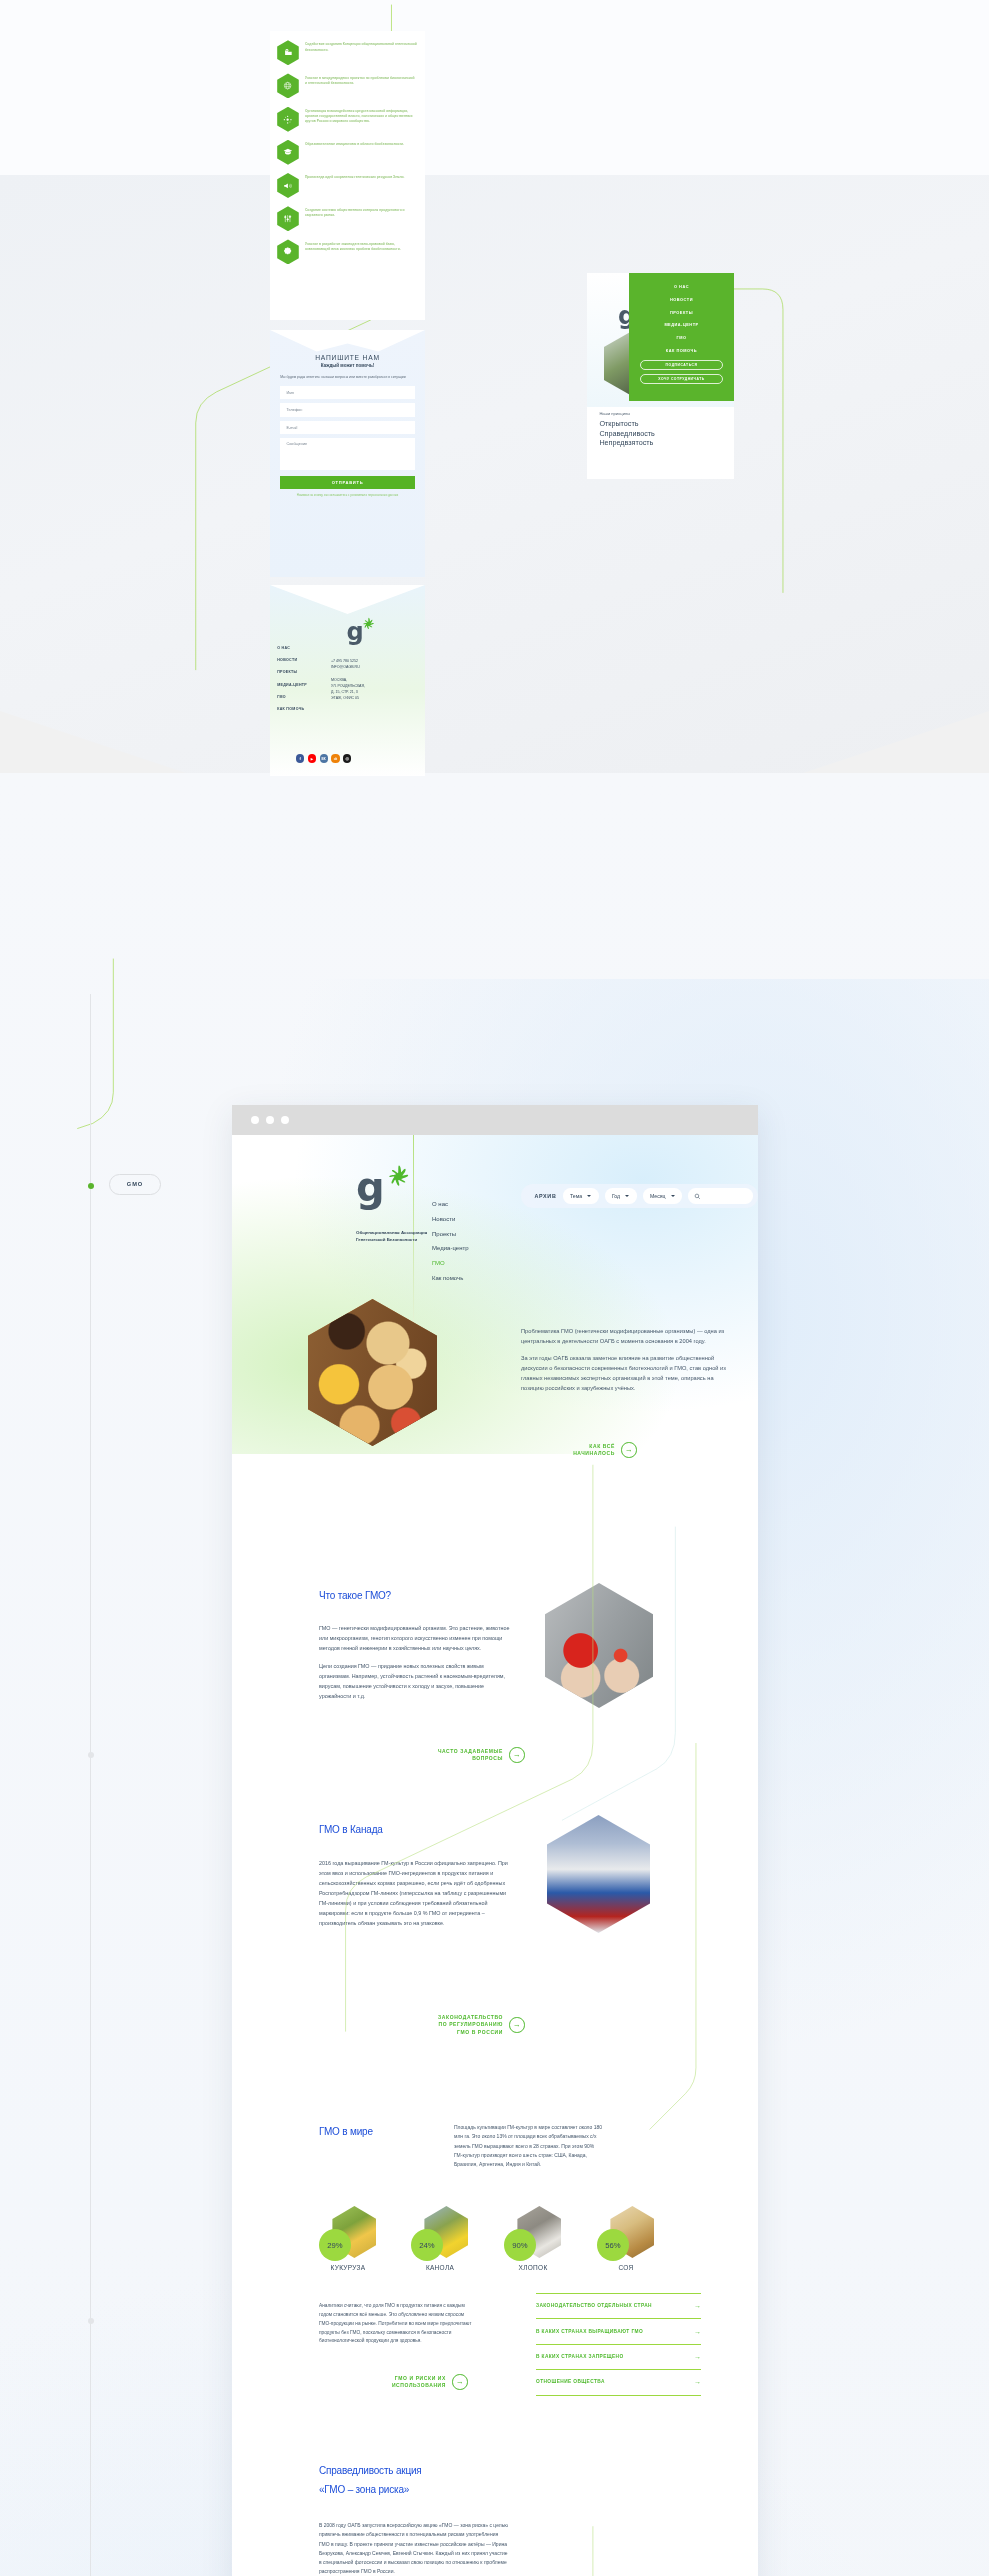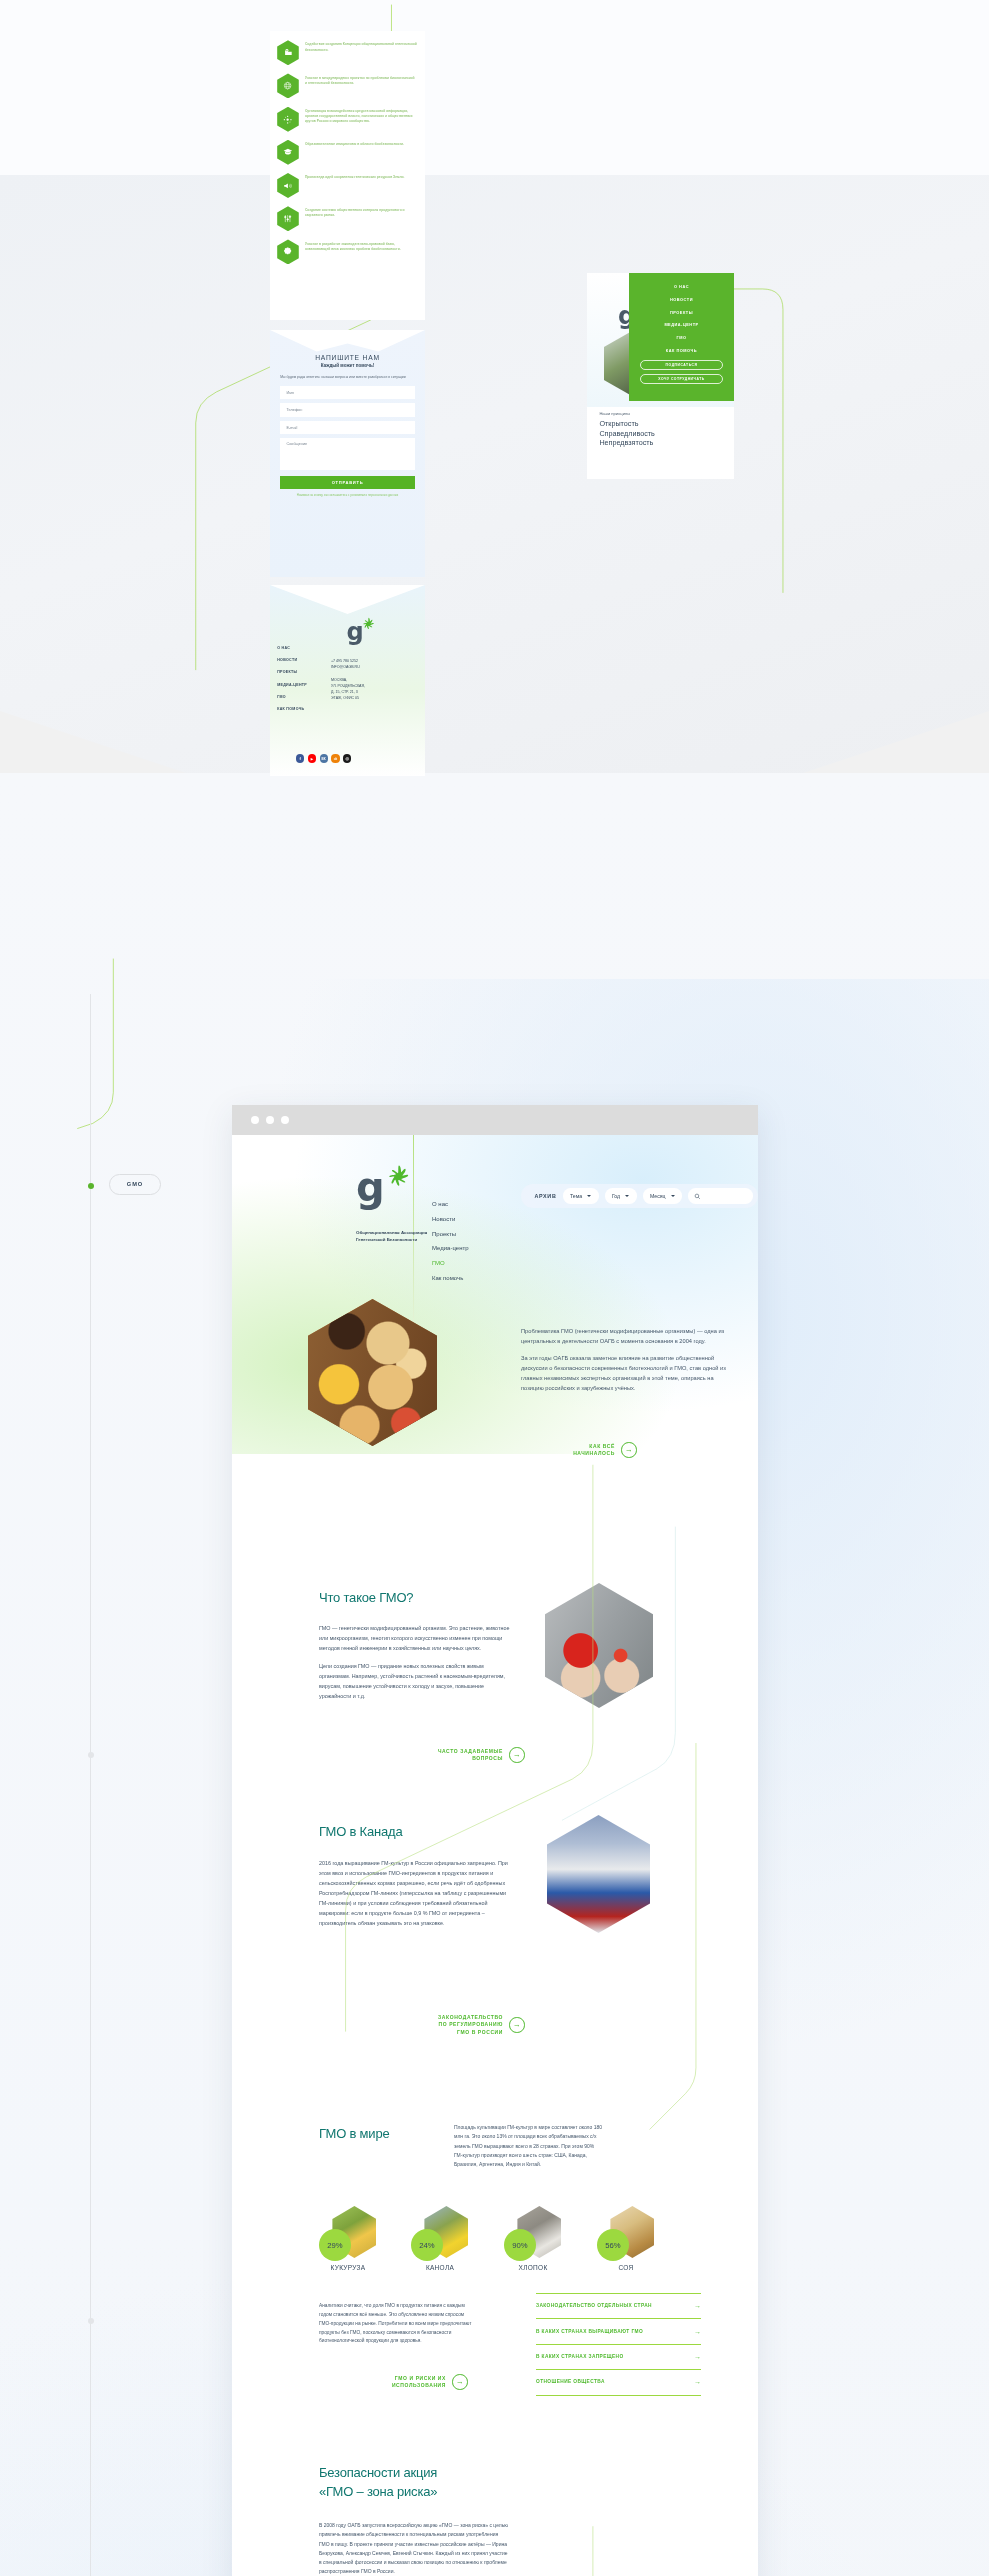--- a/index.html
+++ b/index.html
@@ -166,21 +166,21 @@
 
   .hero-copy { position:absolute; left:289px; top:192px; width:206px; font-size:5.7px; line-height:1.75; color:#44566a; }
   .hero-copy p + p { margin-top:7.2px; }
 
   .arrowlink { display:flex; align-items:center; gap:6.2px; }
   .arrowlink .lbl { font-size:5px; font-weight:700; letter-spacing:0.6px; color:#4fb92d;
                     text-align:right; line-height:1.45; }
   .ring { width:15.5px; height:15.5px; border:0.8px solid #4fb92d; border-radius:50%; flex:0 0 15.5px;
           display:flex; align-items:center; justify-content:center; color:#4fb92d; font-size:7.7px; }
 
-  .sect-h { font-size:13px; color:#0f766e; font-weight:400; letter-spacing:-0.2px; }
+  .sect-h { font-size:10px; color:#1d4ed8; font-weight:400; letter-spacing:-0.2px; }
   .body-t { font-size:5.4px; line-height:1.85; color:#44566a; }
 
   
   .hexph { position:absolute; clip-path: polygon(50% 0%, 100% 25%, 100% 75%, 50% 100%, 0% 75%, 0% 25%); }
 
   
   .crop { position:absolute; width:58px; }
   .crop .img { width:44px; height:52px; margin-left:13.4px;
                clip-path: polygon(50% 0%, 100% 25%, 100% 75%, 50% 100%, 0% 75%, 0% 25%); }
   .crop .bubble { position:absolute; left:0; top:23px; width:32px; height:32px; border-radius:50%;
@@ -517,21 +517,21 @@
       <div class="acc-row">
         <span class="t">В КАКИХ СТРАНАХ ЗАПРЕЩЕНО</span>
         <span class="a">→</span>
       </div>
       <div class="acc-row" style="border-bottom:0.5px solid #9cd93f;">
         <span class="t">ОТНОШЕНИЕ ОБЩЕСТВА</span>
         <span class="a">→</span>
       </div>
     </div>
 
-    <h2 class="sect-h" style="position:absolute;left:87px;top:1329px;line-height:1.35;">Безопасности акция</h2>
+    <h2 class="sect-h" style="position:absolute;left:87px;top:1329px;line-height:1.35;">Справедливость акция</h2>
     <h2 class="sect-h" style="position:absolute;left:87px;top:1348px;line-height:1.35;">«ГМО – зона риска»</h2>
     <p class="body-t" style="position:absolute;left:87px;top:1386px;width:191px;font-size:5px;">В 2008 году ОАГБ запустила всероссийскую акцию «ГМО — зона риска» с целью привлечь внимание общественности к потенциальным рискам употребления ГМО в пищу. В проекте приняли участие известные российские актёры — Ирина Безрукова, Александр Семчев, Евгений Стычкин. Каждый из них принял участие в специальной фотосессии и высказал свою позицию по отношению к проблеме распространения ГМО в России.</p>
 
     <svg width="526" height="2361" style="position:absolute;left:0;top:0;pointer-events:none;" viewBox="0 0 1020 4582">
       <path d="M700,640 L700,1180 Q700,1230 660,1250 L260,1440 Q220,1460 220,1505 L220,1740" fill="none" stroke="#b6e07e" stroke-width="1.1"></path>
       <path d="M860,760 L860,1160 Q860,1210 824,1230 L640,1330" fill="none" stroke="#cfe9ea" stroke-width="1.1"></path>
       <path d="M810,1930 L880,1860 Q900,1840 900,1810 L900,1180" fill="none" stroke="#b6e07e" stroke-width="1.1"></path>
       <path d="M700,2700 L700,2880 Q700,2930 664,2952 L490,3046 Q452,3066 452,3106 L452,3268
                Q452,3300 420,3316 L260,3400 Q226,3416 226,3456 L226,4460" fill="none" stroke="#b6e07e" stroke-width="1.1"></path>
       <path d="M226,4460 Q226,4496 258,4514 L420,4582" fill="none" stroke="#b6e07e" stroke-width="1.1"></path>

